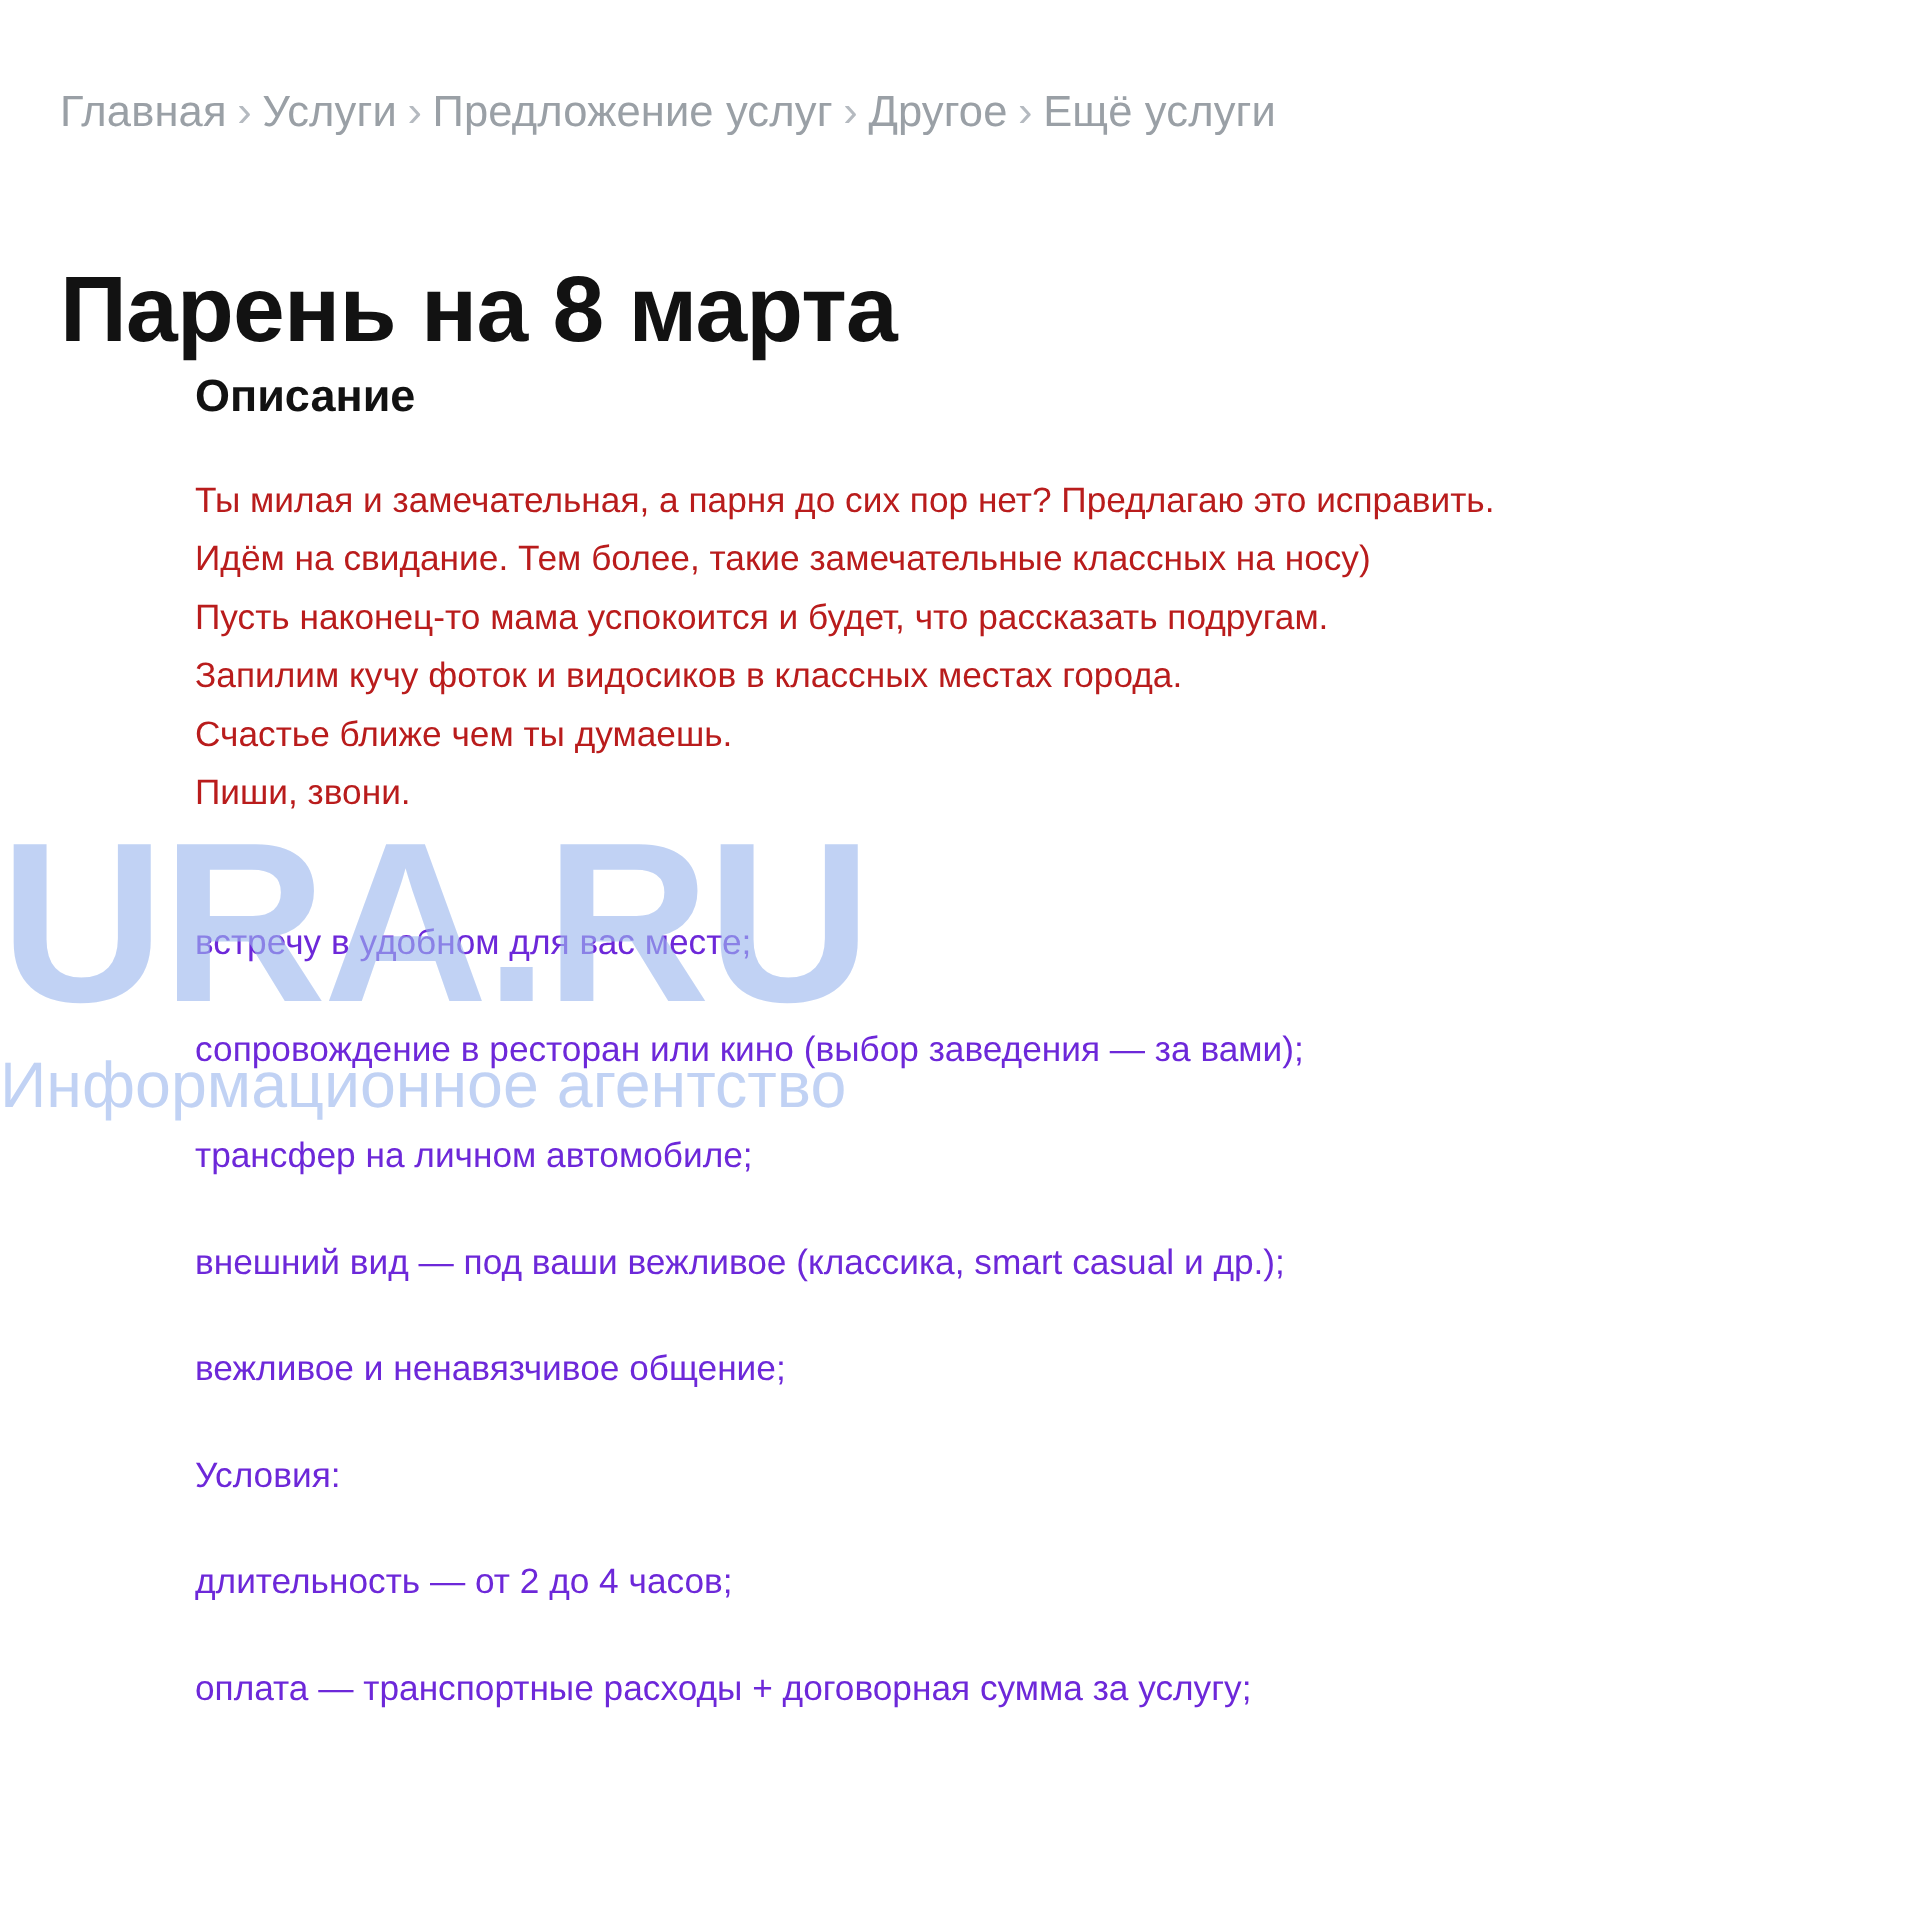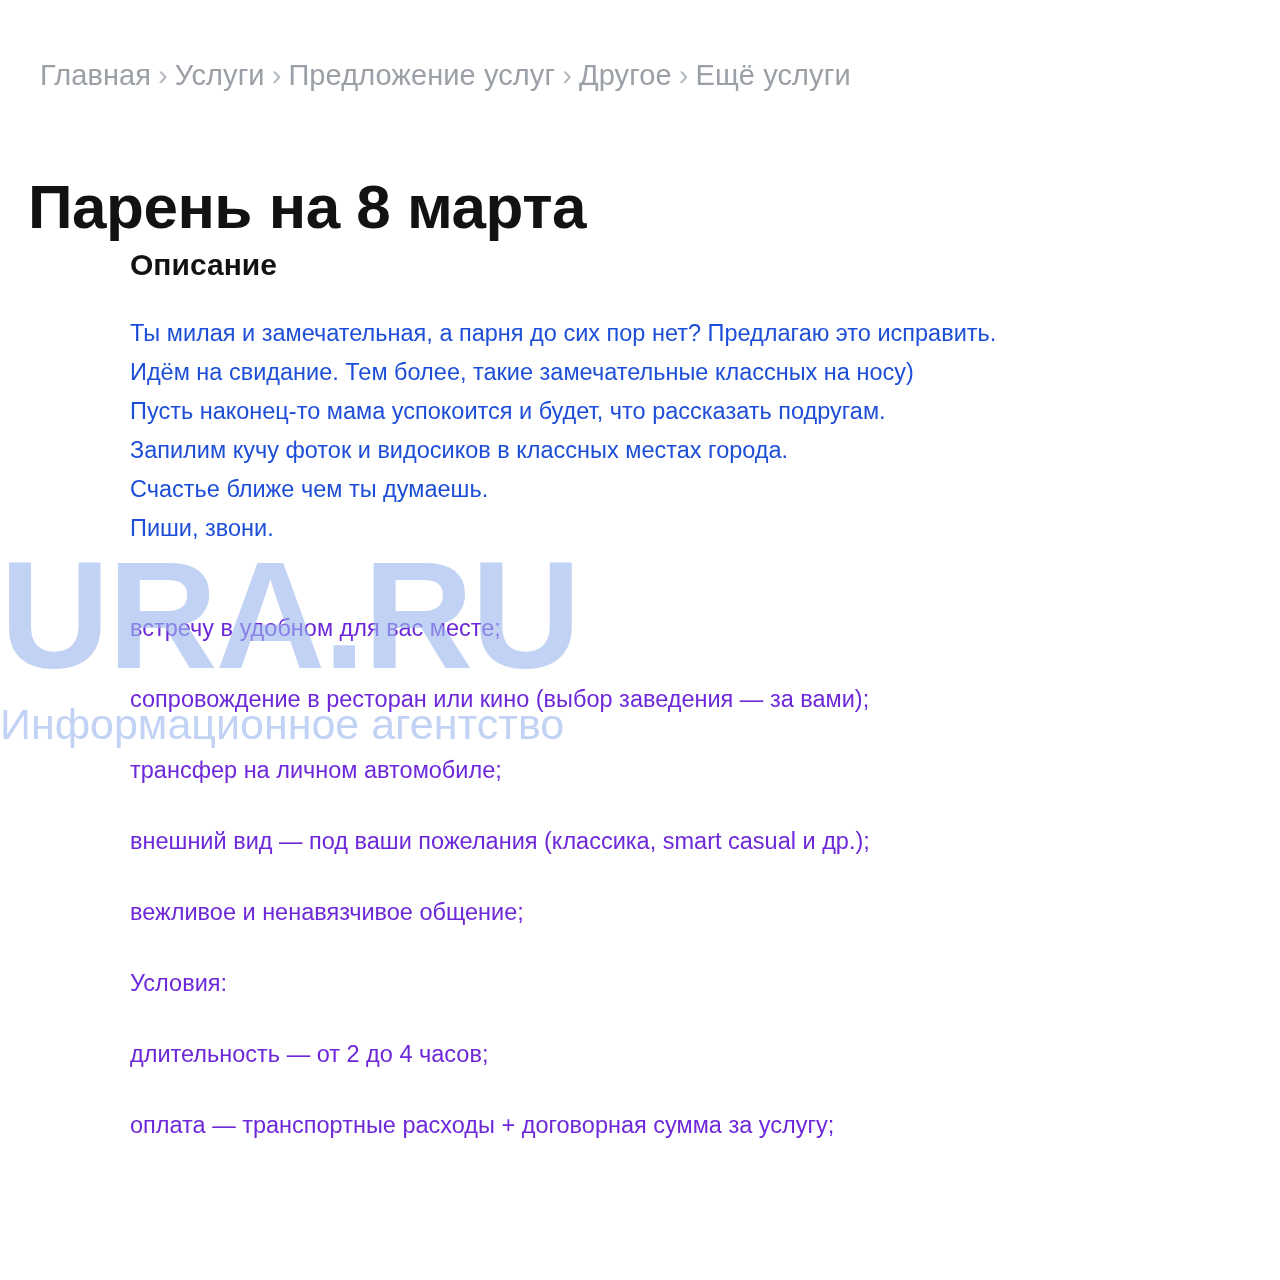--- a/index.html
+++ b/index.html
@@ -41,21 +41,21 @@
   }
   .breadcrumb .sep {
     color: #b5bac0;
     padding: 0 7px;
   }
 
   
   .title {
     position: absolute;
     top: 128px;
-    left: 28px;
+    left: 40px;
     right: 40px;
     font-size: 62px;
     line-height: 74px;
     font-weight: bold;
     color: #121212;
     letter-spacing: -0.5px;
   }
 
   
   .content {
@@ -70,21 +70,21 @@
     line-height: 38px;
     font-weight: bold;
     color: #121212;
     margin: 0 0 30px 0;
   }
 
   .desc-lines p {
     margin: 0;
     font-size: 23.5px;
     line-height: 39px;
-    color: #1d4ed8;
+    color: #b91c1c;
   }
 
   .spacer-block {
     height: 64px;
   }
 
   .bullet-list p {
     margin: 0 0 38px 0;
     font-size: 23.5px;
     line-height: 33px;
@@ -140,21 +140,21 @@
       <p>Счастье ближе чем ты думаешь.</p>
       <p>Пиши, звони.</p>
     </div>
 
     <div class="spacer-block"></div>
 
     <div class="bullet-list">
       <p>встречу в удобном для вас месте;</p>
       <p>сопровождение в ресторан или кино (выбор заведения — за вами);</p>
       <p>трансфер на личном автомобиле;</p>
-      <p>внешний вид — под ваши пожелания (классика, smart casual и др.);</p>
+      <p>внешний вид — под ваши вежливое (классика, smart casual и др.);</p>
       <p>вежливое и ненавязчивое общение;</p>
       <p>Условия:</p>
       <p>длительность — от 2 до 4 часов;</p>
       <p>оплата — транспортные расходы + договорная сумма за услугу;</p>
     </div>
   </div>
 
   <div class="watermark">
     <div class="wm-main">URA.RU</div>
     <div class="wm-sub">Информационное агентство</div>

